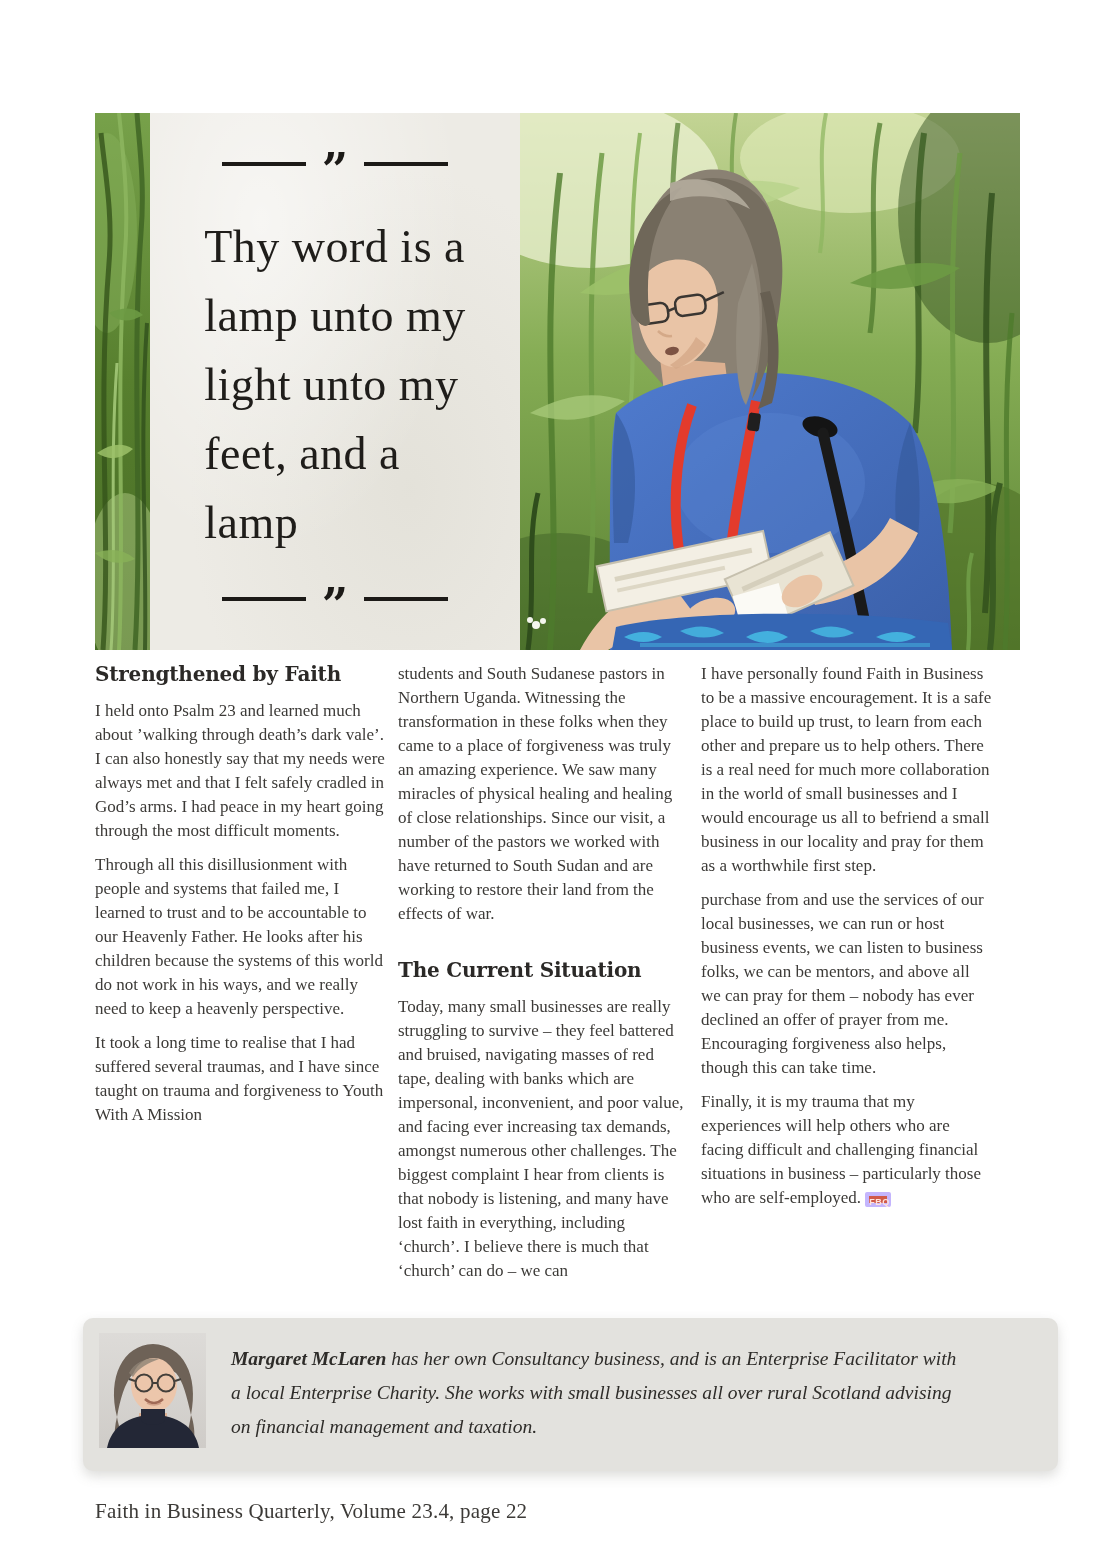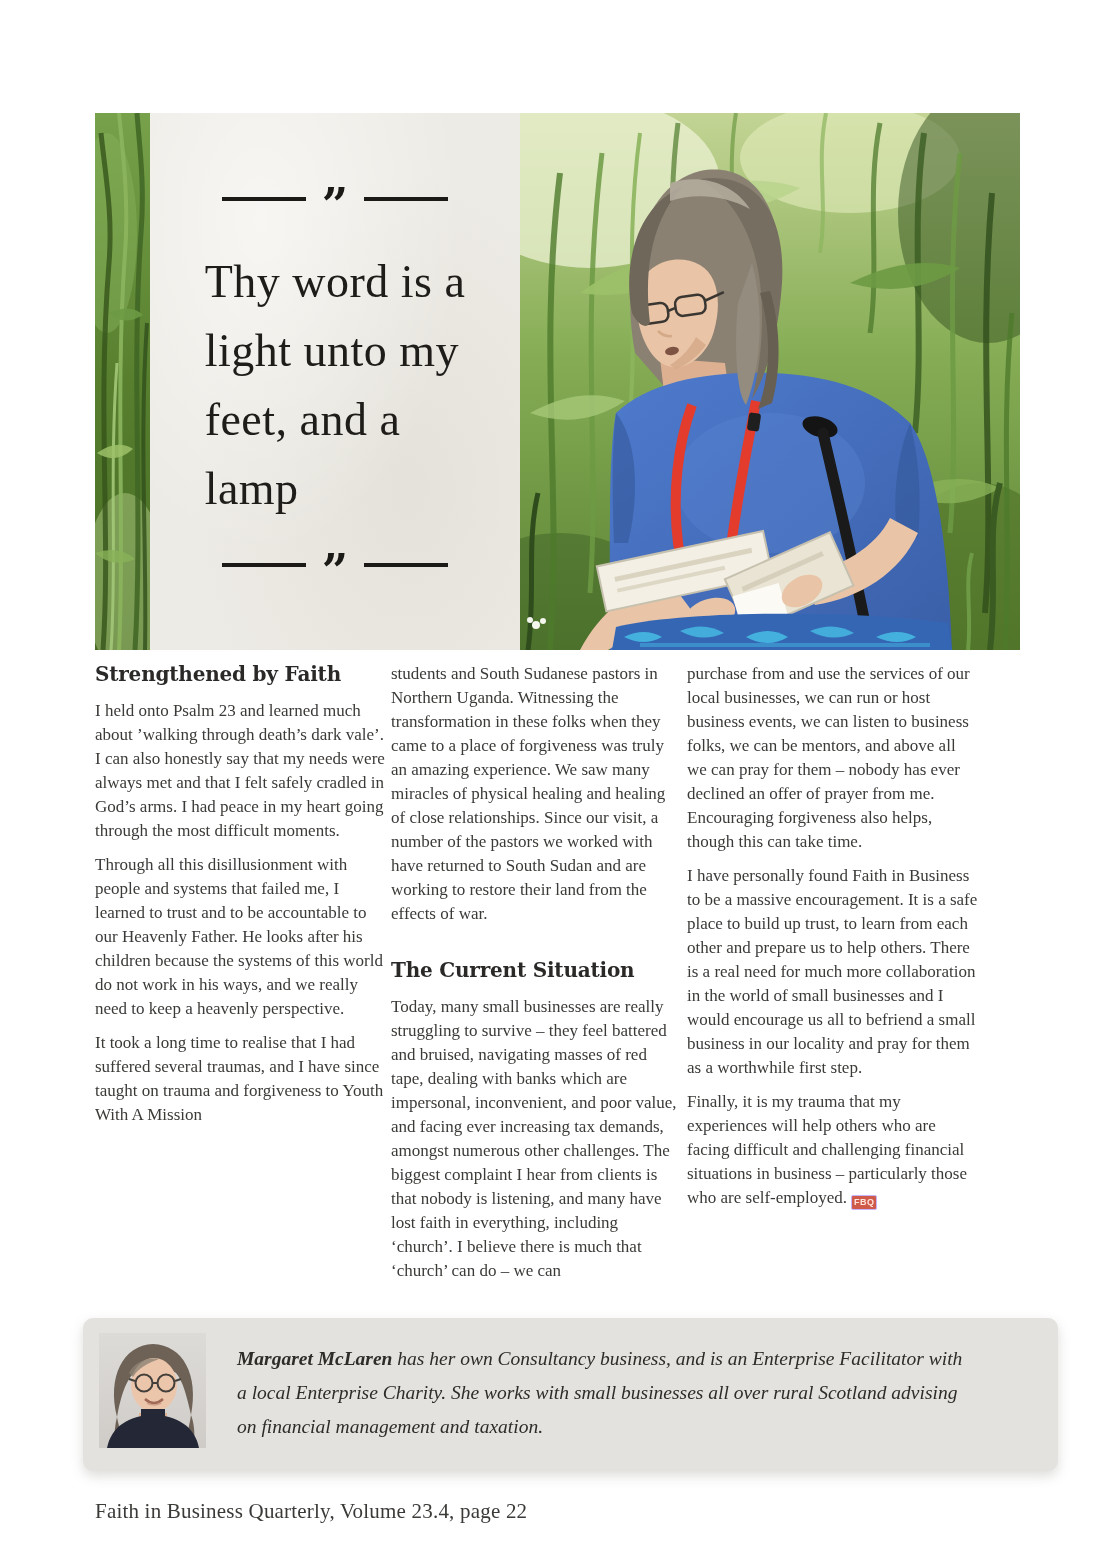--- a/index.html
+++ b/index.html
@@ -31,47 +31,47 @@
   .quote-text{
     margin:26px 0 20px;text-align:left;
     font-family:"Liberation Serif", serif;font-size:46px;line-height:69px;
     color:#1f1d1a;letter-spacing:.5px;
   }
   .hero-photo{width:500px;height:537px;flex:0 0 auto;}
   .hero-photo svg{display:block;width:500px;height:537px;}
   
   .article{
     position:absolute;left:95px;top:662px;width:920px;
-    display:grid;grid-template-columns:291px 291px 291px;column-gap:5px;
+    display:grid;grid-template-columns:291px 291px 291px;column-gap:12px;
   }
   .article h2{
     font-family:"DejaVu Serif", serif;font-size:20px;font-weight:bold;
     color:#2b2927;margin:0 0 13px 0;letter-spacing:-0.2px;
   }
   .article h2.mid{margin-top:32px;}
   .article p{
     font-size:17px;line-height:24px;color:#3c3a37;margin:0 0 10px 0;
   }
   .fbq{
     display:inline-block;width:26px;height:15px;border-radius:2px;
-    background:#d05a49;border:1px solid #c4b5fd;box-sizing:border-box;
+    background:#d05a49;border:4px solid #c4b5fd;box-sizing:border-box;
     color:#ffe3dc;font-family:"Liberation Sans", sans-serif;font-weight:bold;
     font-size:9px;line-height:13px;text-align:center;vertical-align:-2px;
     letter-spacing:.5px;
   }
   
   .bio-box{
     position:absolute;left:83px;top:1318px;width:975px;height:153px;
     background:#e3e2de;border-radius:10px;
     box-shadow:0 5px 12px rgba(120,118,110,.25);
   }
   .bio-photo{position:absolute;left:16px;top:15px;width:107px;height:115px;}
   .bio-photo svg{display:block;width:107px;height:115px;}
   .bio-text{
-    position:absolute;left:154px;top:24px;width:730px;
+    position:absolute;left:148px;top:24px;width:730px;
     font-style:italic;font-size:19.5px;line-height:34px;color:#2e2c29;
   }
   .bio-text b{font-weight:bold;}
   
   .page-footer{
     position:absolute;left:95px;top:1499px;
     font-size:21px;color:#3c3a37;letter-spacing:.2px;
   }
 </style>
 </head>
@@ -103,20 +103,21 @@
   </div>
 
   <div class="quote-panel">
     <div class="quote-decor">
       <span class="quote-rule"></span>
       <span class="quote-mark">”</span>
       <span class="quote-rule"></span>
     </div>
     <div class="quote-text">
       <div>Thy word is a</div>
+      <div>lamp unto my</div>
       <div>light unto my</div>
       <div>feet, and a</div>
       <div>lamp</div>
     </div>
     <div class="quote-decor">
       <span class="quote-rule"></span>
       <span class="quote-mark">”</span>
       <span class="quote-rule"></span>
     </div>
   </div>
@@ -240,22 +241,22 @@
     <p>I held onto Psalm 23 and learned much about ’walking through death’s dark vale’. I can also honestly say that my needs were always met and that I felt safely cradled in God’s arms. I had peace in my heart going through the most difficult moments.</p>
     <p>Through all this disillusionment with people and systems that failed me, I learned to trust and to be accountable to our Heavenly Father. He looks after his children because the systems of this world do not work in his ways, and we really need to keep a heavenly perspective.</p>
     <p>It took a long time to realise that I had suffered several traumas, and I have since taught on trauma and forgiveness to Youth With A Mission</p>
   </div>
   <div class="col">
     <p>students and South Sudanese pastors in Northern Uganda. Witnessing the transformation in these folks when they came to a place of forgiveness was truly an amazing experience. We saw many miracles of physical healing and healing of close relationships. Since our visit, a number of the pastors we worked with have returned to South Sudan and are working to restore their land from the effects of war.</p>
     <h2 class="mid">The Current Situation</h2>
     <p>Today, many small businesses are really struggling to survive – they feel battered and bruised, navigating masses of red tape, dealing with banks which are impersonal, inconvenient, and poor value, and facing ever increasing tax demands, amongst numerous other challenges. The biggest complaint I hear from clients is that nobody is listening, and many have lost faith in everything, including ‘church’. I believe there is much that ‘church’ can do – we can</p>
   </div>
   <div class="col">
+    <p>I have personally found Faith in Business to be a massive encouragement. It is a safe place to build up trust, to learn from each other and prepare us to help others. There is a real need for much more collaboration in the world of small businesses and I would encourage us all to befriend a small business in our locality and pray for them as a worthwhile first step.</p>
     <p>purchase from and use the services of our local businesses, we can run or host business events, we can listen to business folks, we can be mentors, and above all we can pray for them – nobody has ever declined an offer of prayer from me. Encouraging forgiveness also helps, though this can take time.</p>
-    <p>I have personally found Faith in Business to be a massive encouragement. It is a safe place to build up trust, to learn from each other and prepare us to help others. There is a real need for much more collaboration in the world of small businesses and I would encourage us all to befriend a small business in our locality and pray for them as a worthwhile first step.</p>
     <p><span>Finally, it is my trauma that my experiences will help others who are facing difficult and challenging financial situations in business – particularly those who are self-employed.</span> <span class="fbq">FBQ</span></p>
   </div>
 </div>
 
 <div class="bio-box">
   <div class="bio-photo">
     <svg viewBox="0 0 107 115">
       <defs>
         <linearGradient id="pbg" x1="0" y1="0" x2="0" y2="1">
           <stop offset="0" stop-color="#dddbd8"></stop>

